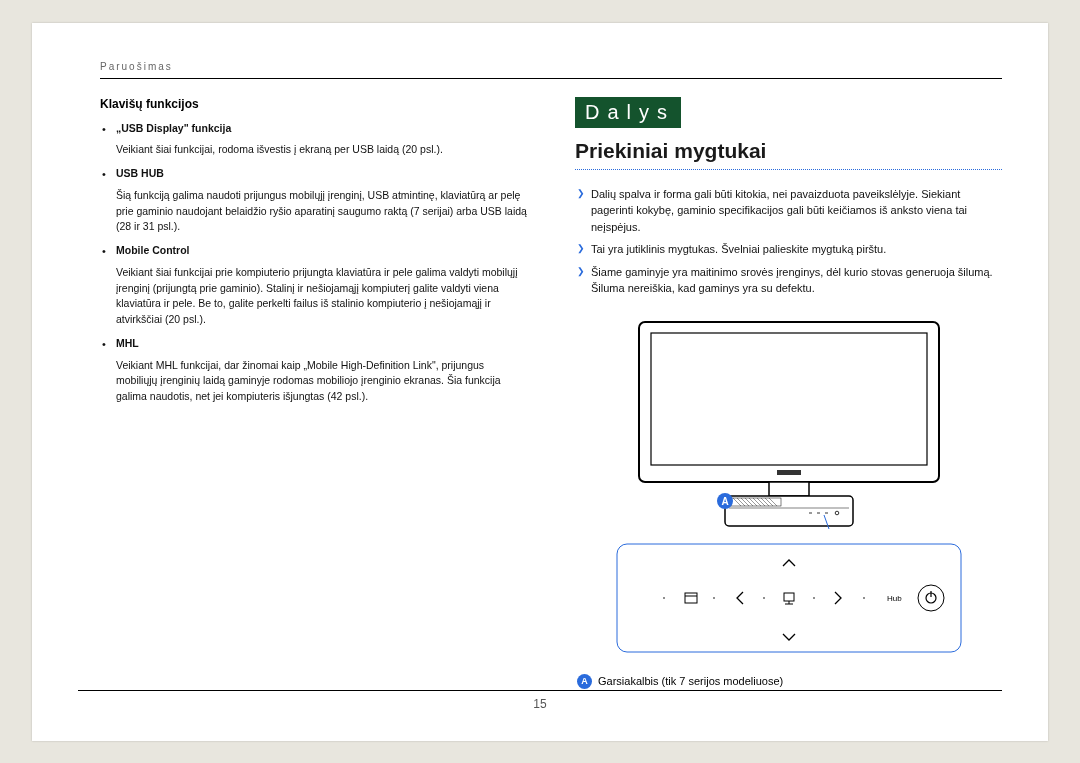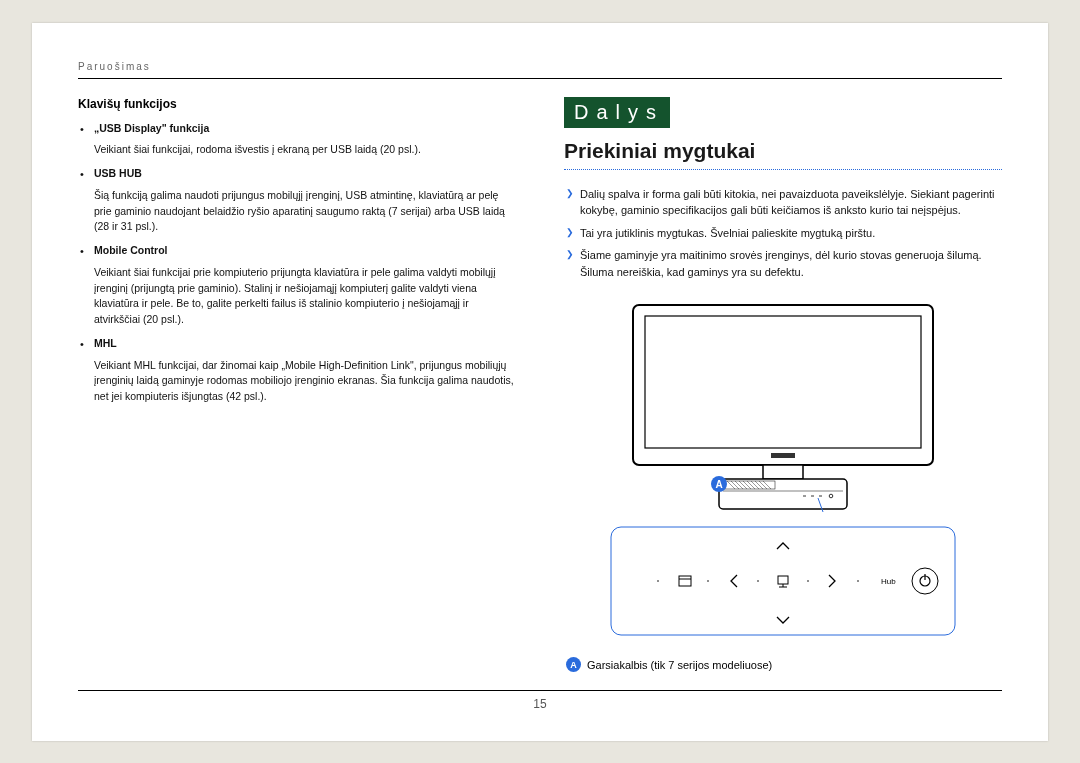--- a/index.html
+++ b/index.html
@@ -8,21 +8,21 @@
     background: #e8e6de;
     font-family: Arial, Helvetica, sans-serif;
     display: flex;
     align-items: center;
     justify-content: center;
   }
   .page {
     background: #fff;
     width: 1016px;
     height: 718px;
-    padding: 38px 46px 22px 46px;
+    padding: 38px 46px 22px 68px;
     position: relative;
     box-shadow: 0 0 2px rgba(0,0,0,0.2);
   }
   .header {
     font-size: 10px;
     color: #666;
     letter-spacing: 2px;
     padding-bottom: 6px;
     border-bottom: 1px solid #000;
     margin-bottom: 18px;
@@ -134,21 +134,21 @@
           </div>
         </li>
       </ul>
     </div>
 
     <div class="col-right">
       <div class="chapter-title">Dalys</div>
       <div class="section-title">Priekiniai mygtukai</div>
       <ul class="arrow-list">
         <li>
-            <span>Dalių spalva ir forma gali būti kitokia, nei pavaizduota paveikslėlyje. Siekiant pagerinti kokybę, gaminio specifikacijos gali būti keičiamos iš anksto kurio tai neįspėjus.</span>
+            <span>Dalių spalva ir forma gali būti kitokia, nei pavaizduota paveikslėlyje. Siekiant pagerinti kokybę, gaminio specifikacijos gali būti keičiamos iš anksto viena tai neįspėjus.</span>
           </li>
         <li>
             <span>Tai yra jutiklinis mygtukas. Švelniai palieskite mygtuką pirštu.</span>
           </li>
         <li>
             <span>Šiame gaminyje yra maitinimo srovės įrenginys, dėl kurio stovas generuoja šilumą. Šiluma nereiškia, kad gaminys yra su defektu.</span>
           </li>
       </ul>
 
       <div class="illus-area">

